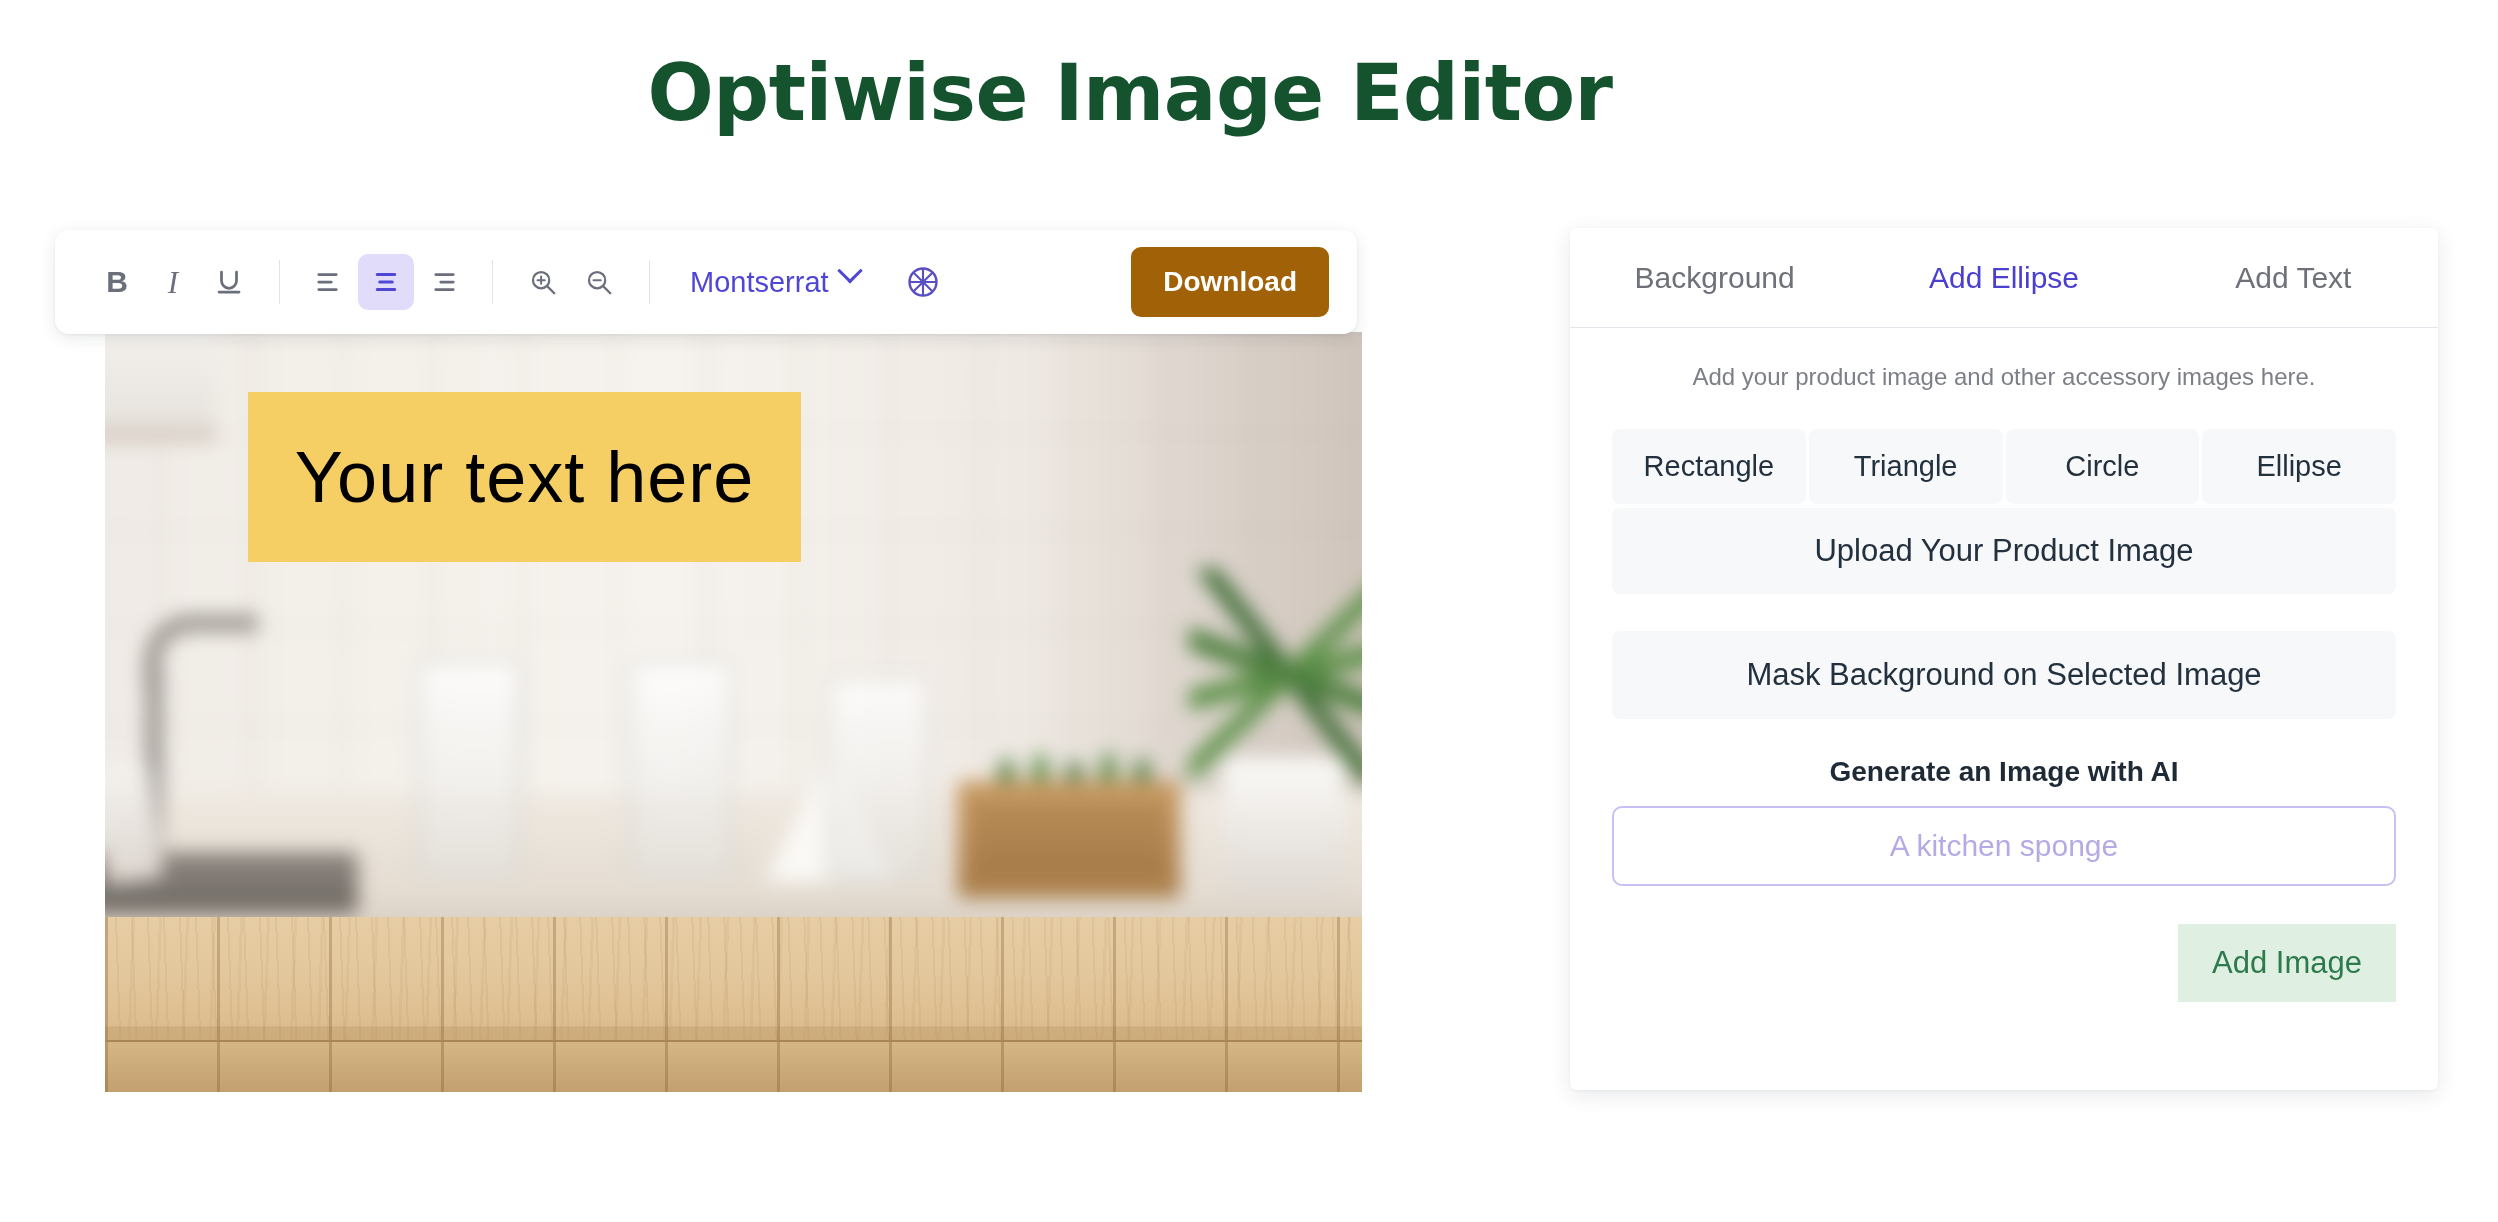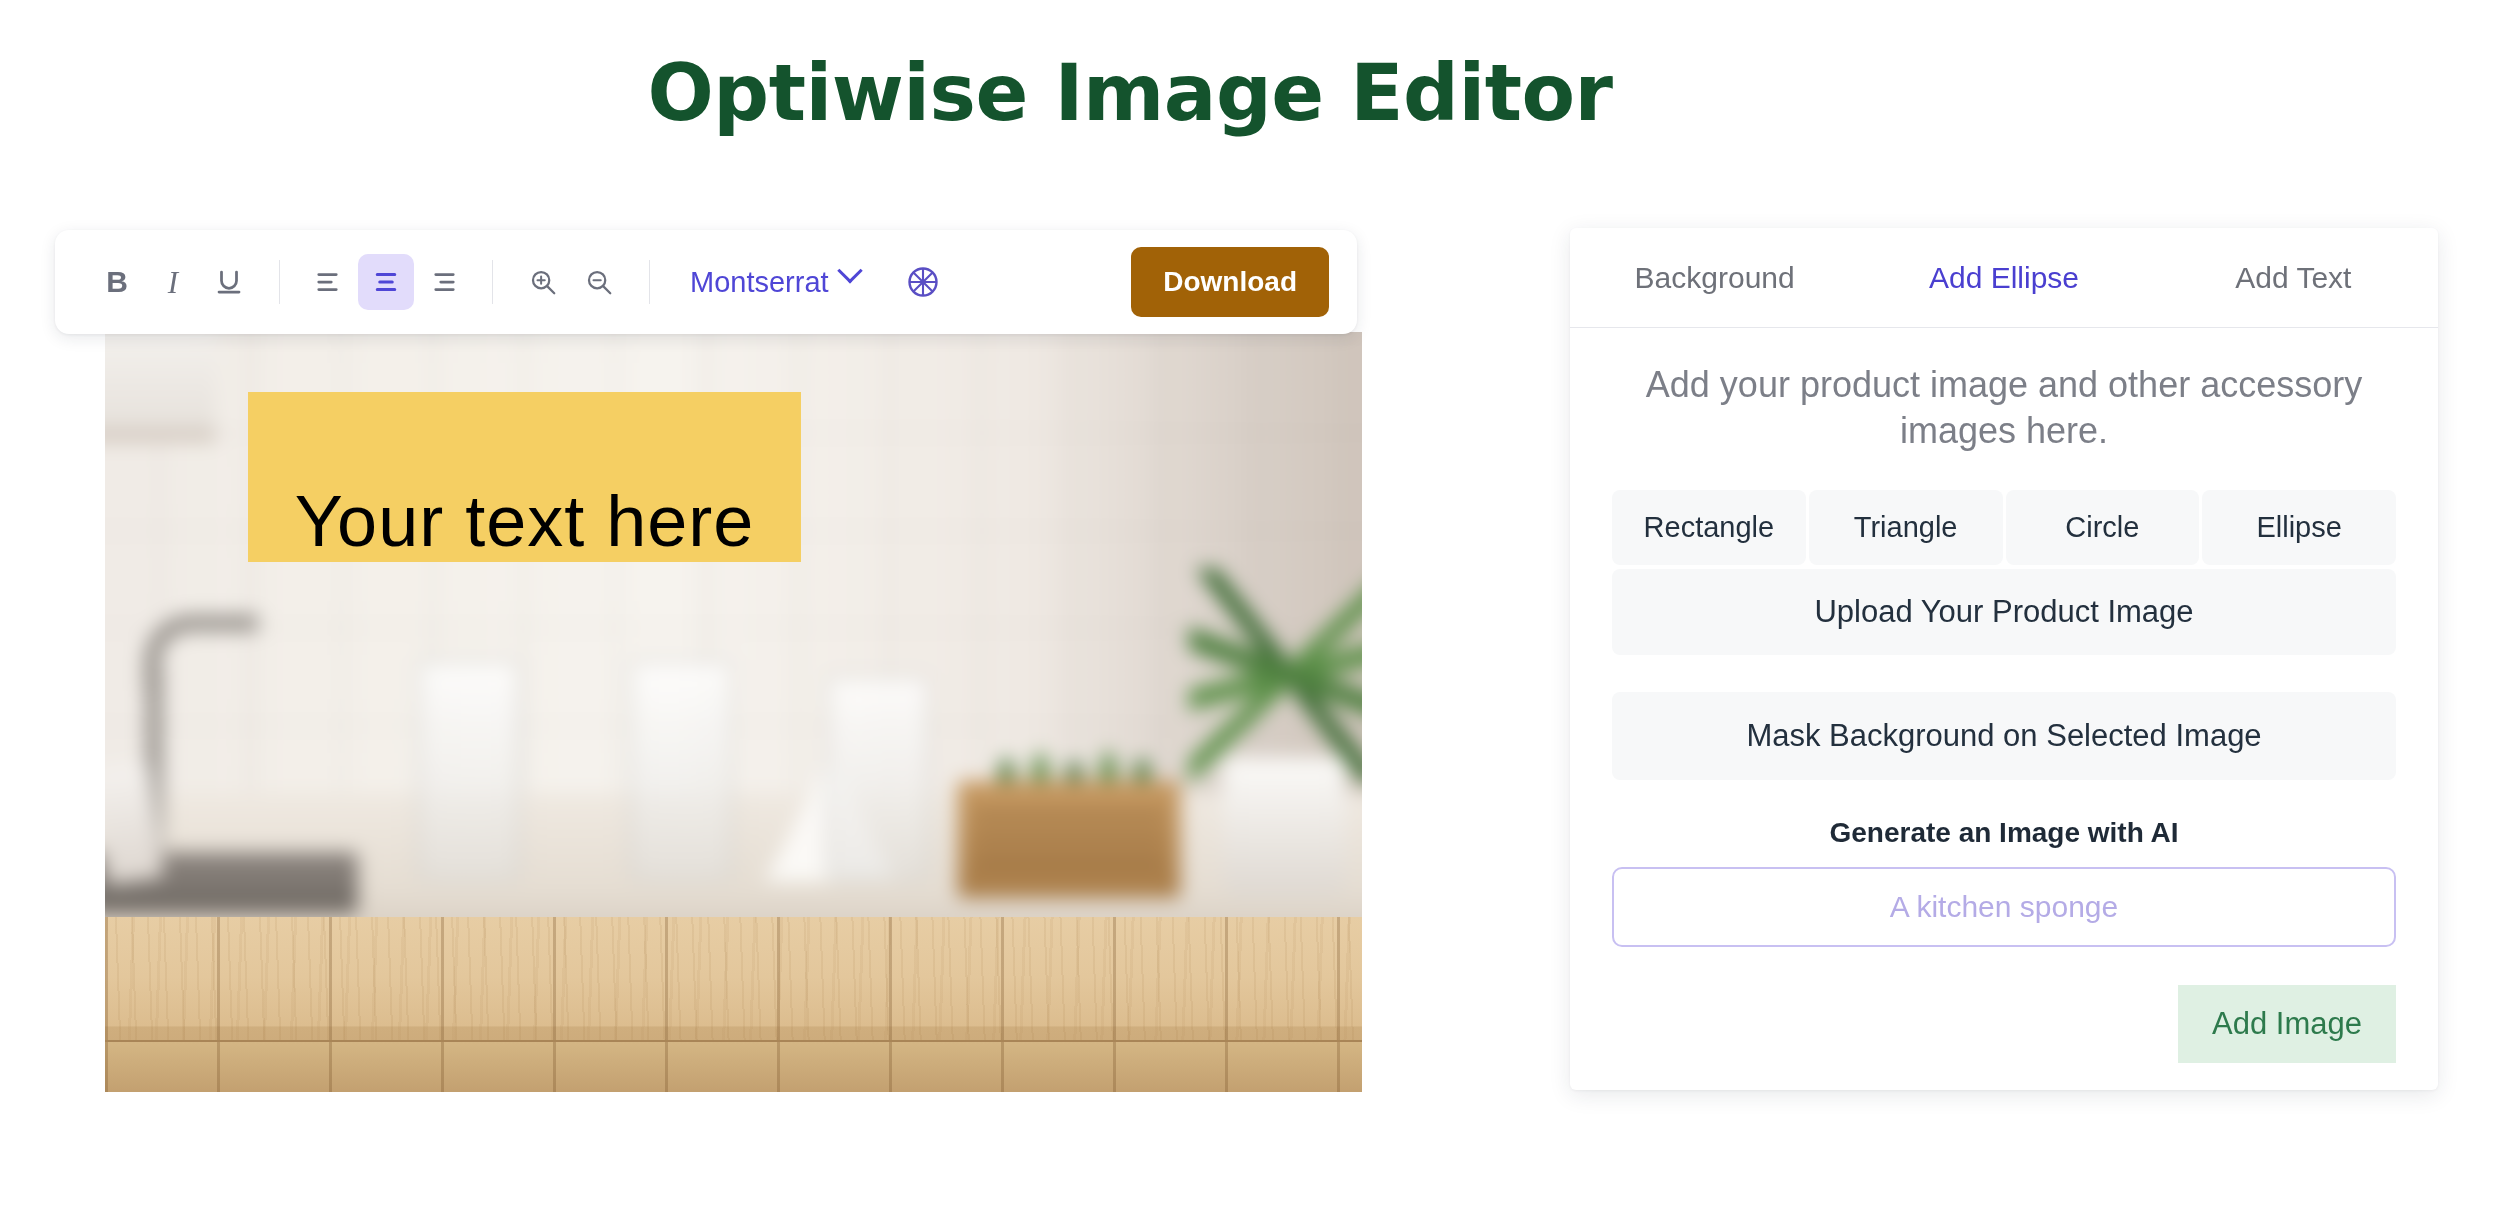--- a/index.html
+++ b/index.html
@@ -262,21 +262,21 @@
   }
 
   .text-box {
     position: absolute;
     left: 143px;
     top: 60px;
     width: 553px;
     height: 170px;
     background: #f5cf63;
     display: flex;
-    align-items: flex-end;
+    align-items: center;
     justify-content: center;
     cursor: move;
   }
   .text-box span {
     font-size: 72px;
     color: #000000;
     font-family: "Liberation Sans", sans-serif;
     letter-spacing: 1px;
     white-space: nowrap;
   }
@@ -306,21 +306,21 @@
     font-size: 30px;
     color: #6e7179;
     cursor: pointer;
     font-family: "Liberation Sans", sans-serif;
   }
   .tab.active { color: #4a3fd0; }
 
   .panel-body { padding: 34px 42px 0 42px; }
 
   .panel-hint {
-    font-size: 36px;
+    font-size: 24px;
     color: #7c7f88;
     text-align: center;
     line-height: 1.28;
     padding: 0 12px;
   }
 
   .shape-row {
     display: flex;
     gap: 3px;
     margin-top: 36px;

